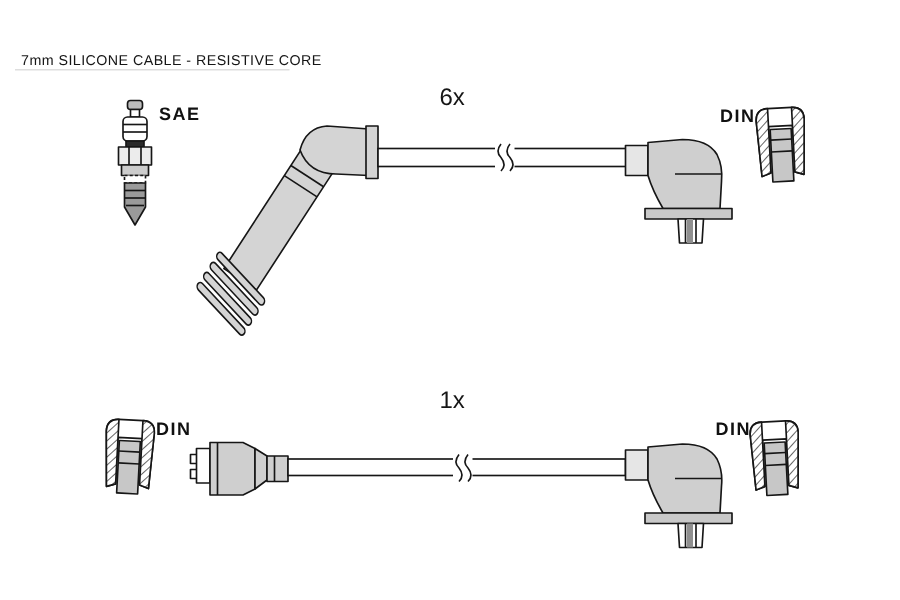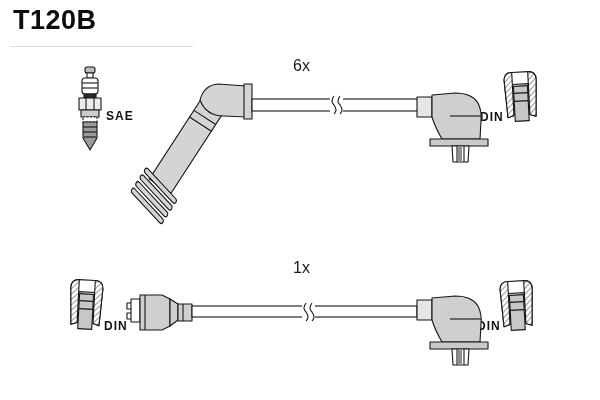--- a/index.html
+++ b/index.html
@@ -8,33 +8,33 @@
     font-family:"Liberation Sans",sans-serif;overflow:hidden;margin:0 auto;
   }
   .abs{position:absolute;}
   .part-number{left:13px;top:5px;font-size:27px;font-weight:bold;letter-spacing:.5px;color:#0d0d0d;}
   .subtitle{left:14px;top:35px;font-size:9.5px;letter-spacing:.3px;color:#151515;white-space:nowrap;}
   .header-divider{left:10px;top:46px;width:183px;height:1px;background:#dedede;}
   .brand-logo{left:393px;top:6px;font-size:27px;font-weight:800;letter-spacing:2px;color:#a3a3a3;transform:scaleY(.97);}
   .qty{font-size:16px;color:#161616;text-align:center;}
   .qty-top{left:293px;top:57px;}
   .qty-bottom{left:293px;top:259px;}
-  .conn-label{font-size:12px;font-weight:bold;letter-spacing:1px;color:#111;margin-top:40px;}
+  .conn-label{font-size:12px;font-weight:bold;letter-spacing:1px;color:#111;}
   .lbl-sae{left:106px;top:69px;}
   .lbl-din-tr{left:480px;top:70px;}
   .lbl-din-bl{left:104px;top:279px;}
   .lbl-din-br{left:477px;top:279px;}
   svg{position:absolute;left:0;top:0;}
 </style>
 </head>
 <body>
 
 <div class="page">
 
-  <div class="abs part-number">T120B</div>
+  <div class="abs subtitle">7mm SILICONE CABLE - RESISTIVE CORE</div>
   <div class="abs header-divider"></div>
 
   <div class="abs qty qty-top">6x</div>
   <div class="abs qty qty-bottom">1x</div>
   <div class="abs conn-label lbl-sae">SAE</div>
   <div class="abs conn-label lbl-din-tr">DIN</div>
   <div class="abs conn-label lbl-din-bl">DIN</div>
   <div class="abs conn-label lbl-din-br">DIN</div>
 
   <svg width="600" height="400" viewBox="0 0 600 400">

